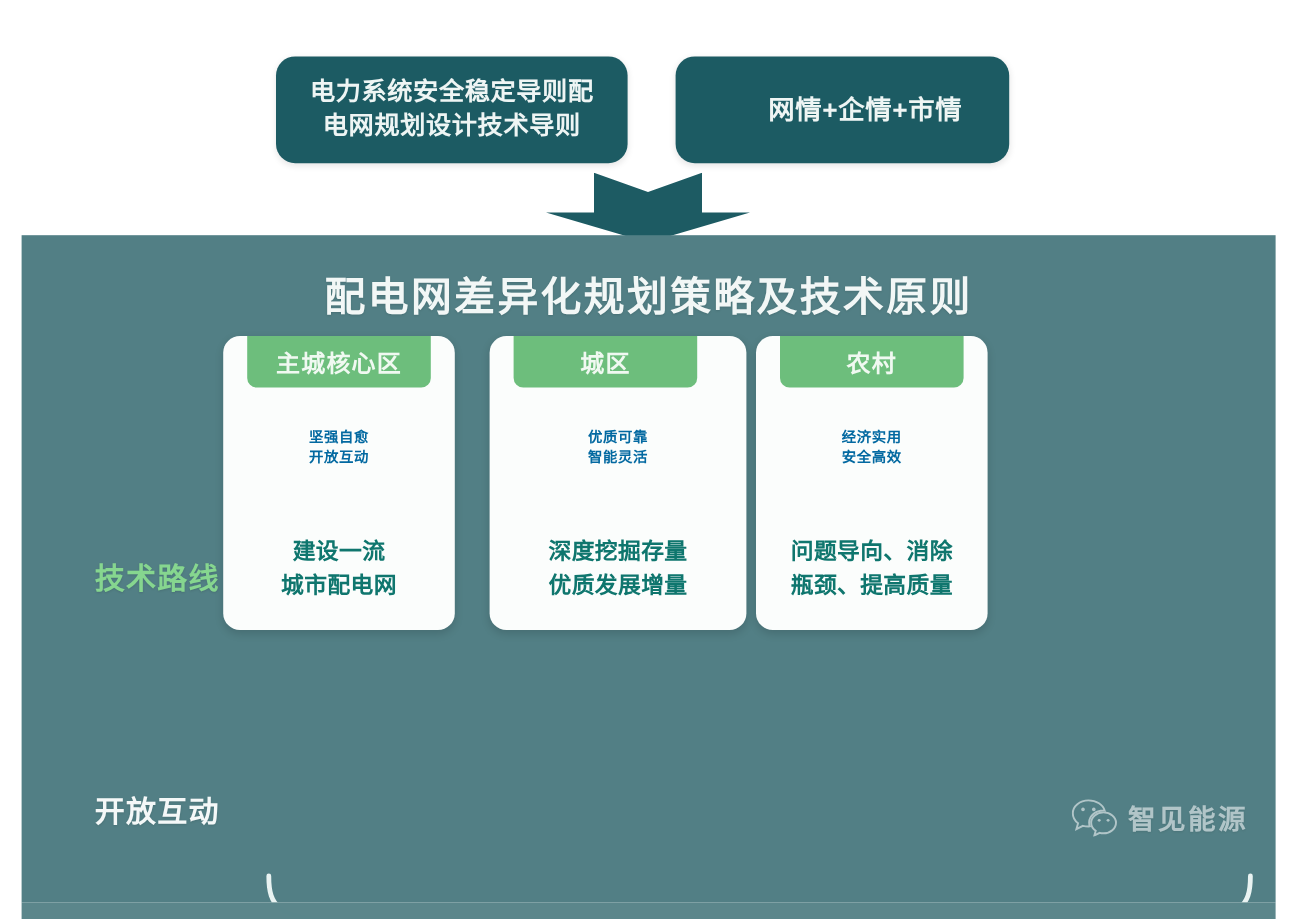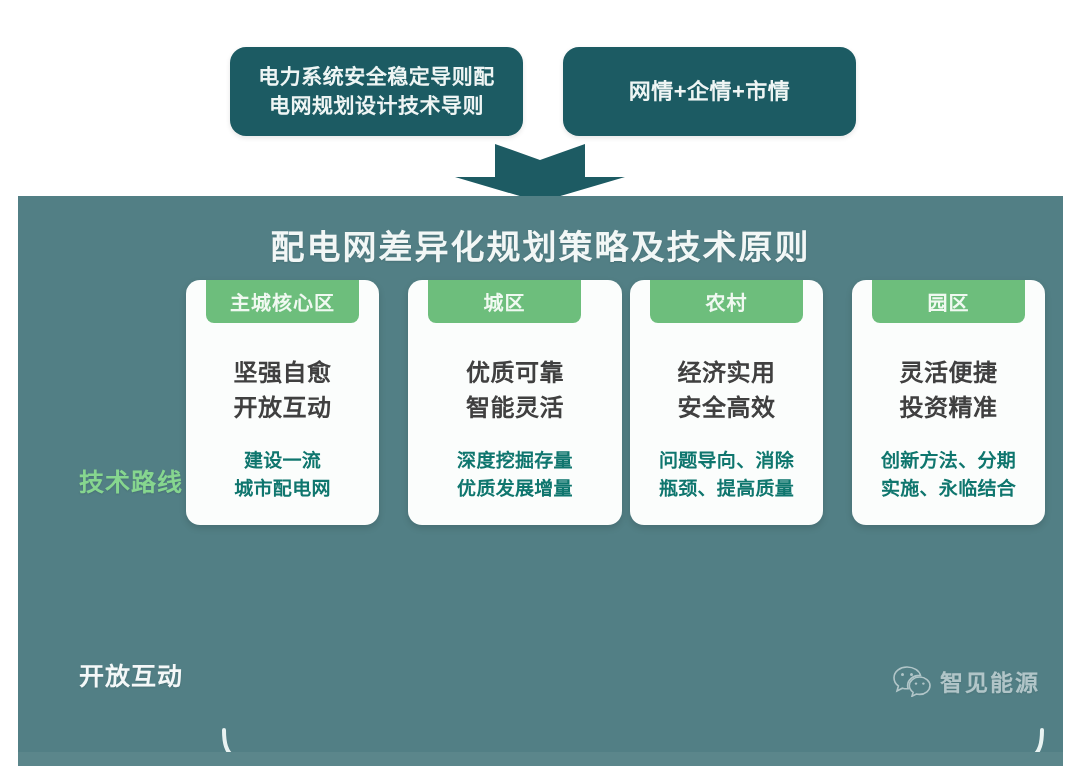--- a/index.html
+++ b/index.html
@@ -32,22 +32,23 @@
     font-weight: bold;
     line-height: 1.35;
     letter-spacing: 0.5px;
     box-shadow: 0 2px 5px rgba(0,0,0,0.10);
   }
   #top-box-1 {
     left: 230px; top: 47px; width: 293px; height: 89px;
     font-size: 21px;
   }
   #top-box-2 {
-    left: 563px; top: 47px; width: 293px; height: 89px;
+    left: 563px; top: 47px; width: 240px; height: 89px;
     font-size: 22px;
+    padding-left: 38px;
   }
 
   
   #down-arrow {
     position: absolute;
     left: 455px; top: 144px;
     width: 170px; height: 58px;
   }
 
   
@@ -120,22 +121,22 @@
     letter-spacing: 1px;
     display: flex;
     align-items: center;
     justify-content: center;
   }
   .card-primary {
     position: absolute;
     left: 0; top: 76px;
     width: 100%;
     text-align: center;
-    color: #404040;
-    font-size: 24px;
+    color: #0369a1;
+    font-size: 12px;
     font-weight: bold;
     line-height: 1.45;
     letter-spacing: 0.5px;
   }
   .card-secondary {
     position: absolute;
     left: 0; top: 167px;
     width: 100%;
     text-align: center;
     color: #0f766e;
@@ -213,25 +214,20 @@
         <div class="card-primary">优质可靠<br>智能灵活</div>
         <div class="card-secondary">深度挖掘存量<br>优质发展增量</div>
       </div>
 
       <div class="card">
         <div class="card-tab">农村</div>
         <div class="card-primary">经济实用<br>安全高效</div>
         <div class="card-secondary">问题导向、消除<br>瓶颈、提高质量</div>
       </div>
 
-      <div class="card">
-        <div class="card-tab">园区</div>
-        <div class="card-primary">灵活便捷<br>投资精准</div>
-        <div class="card-secondary">创新方法、分期<br>实施、永临结合</div>
-      </div>
 
     </div>
 
     <svg id="brace" viewBox="0 0 830 62" preserveAspectRatio="none">
       <path d="M6,4 C6,30 14,38 60,42 C200,51 330,52 415,58
                C500,52 630,51 770,42 C816,38 824,30 824,4" fill="none" stroke="#e9f3f2" stroke-width="4" stroke-linecap="round"></path>
     </svg>
 
   </div>
 

